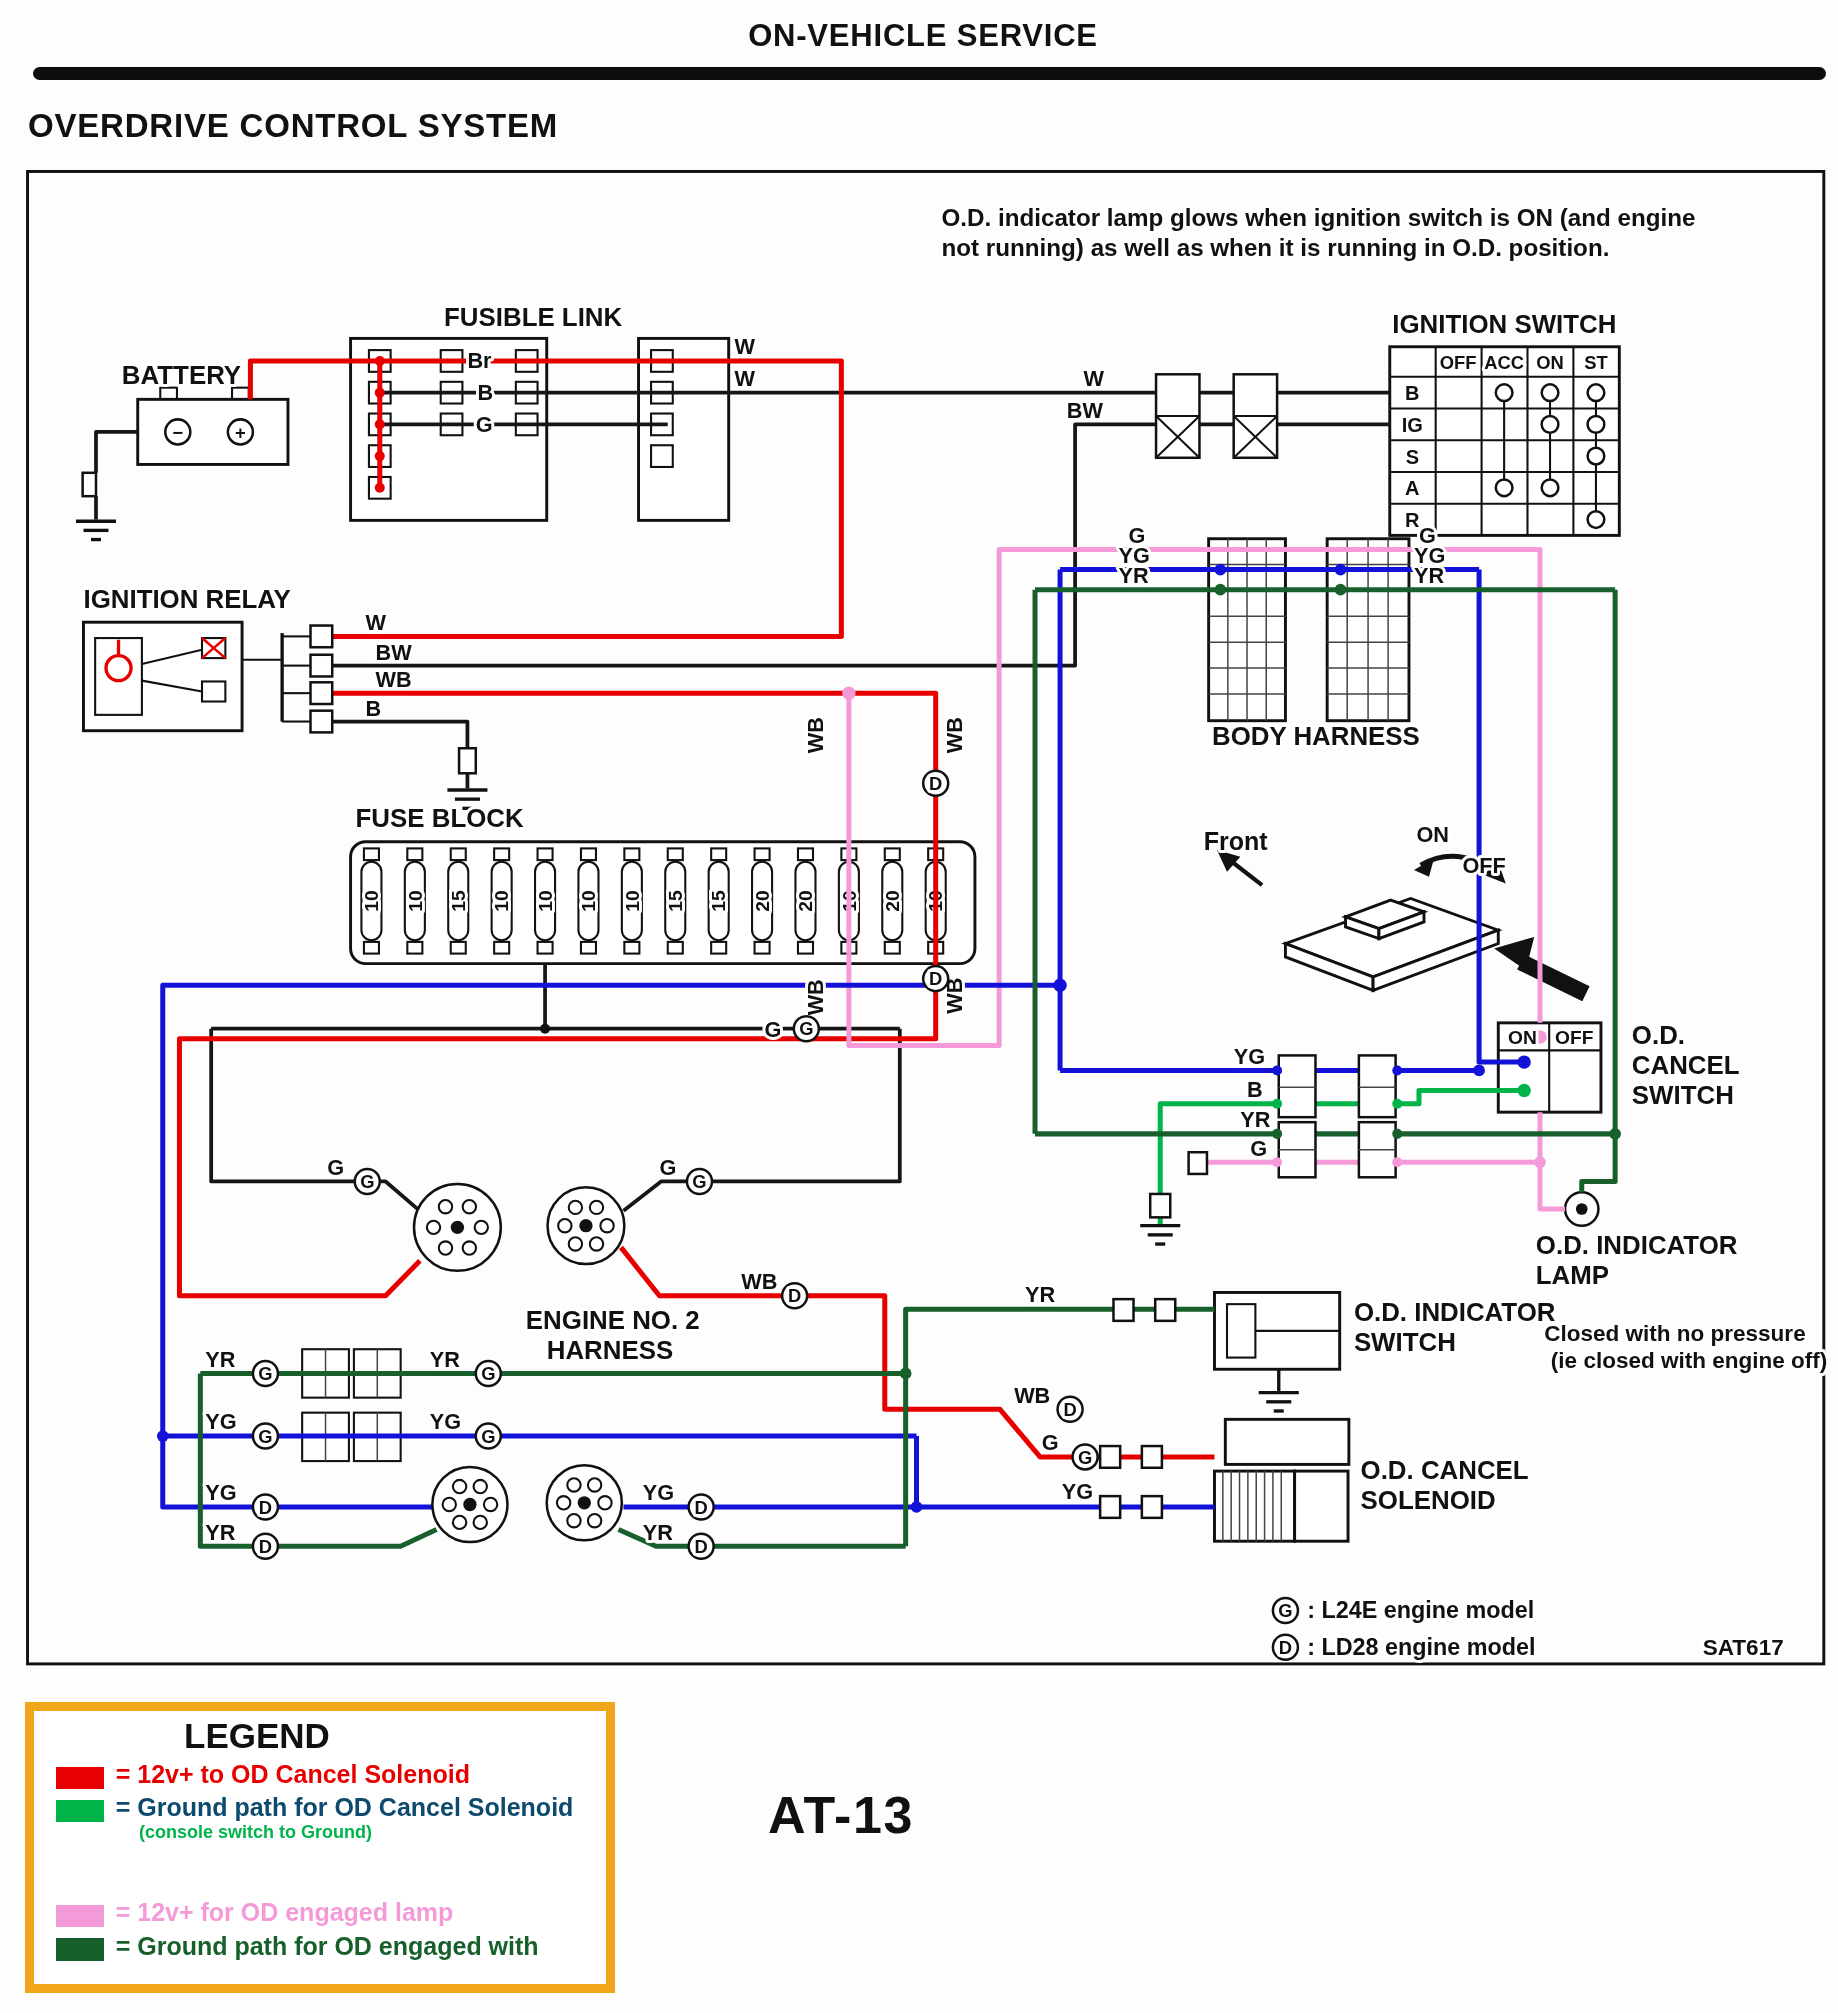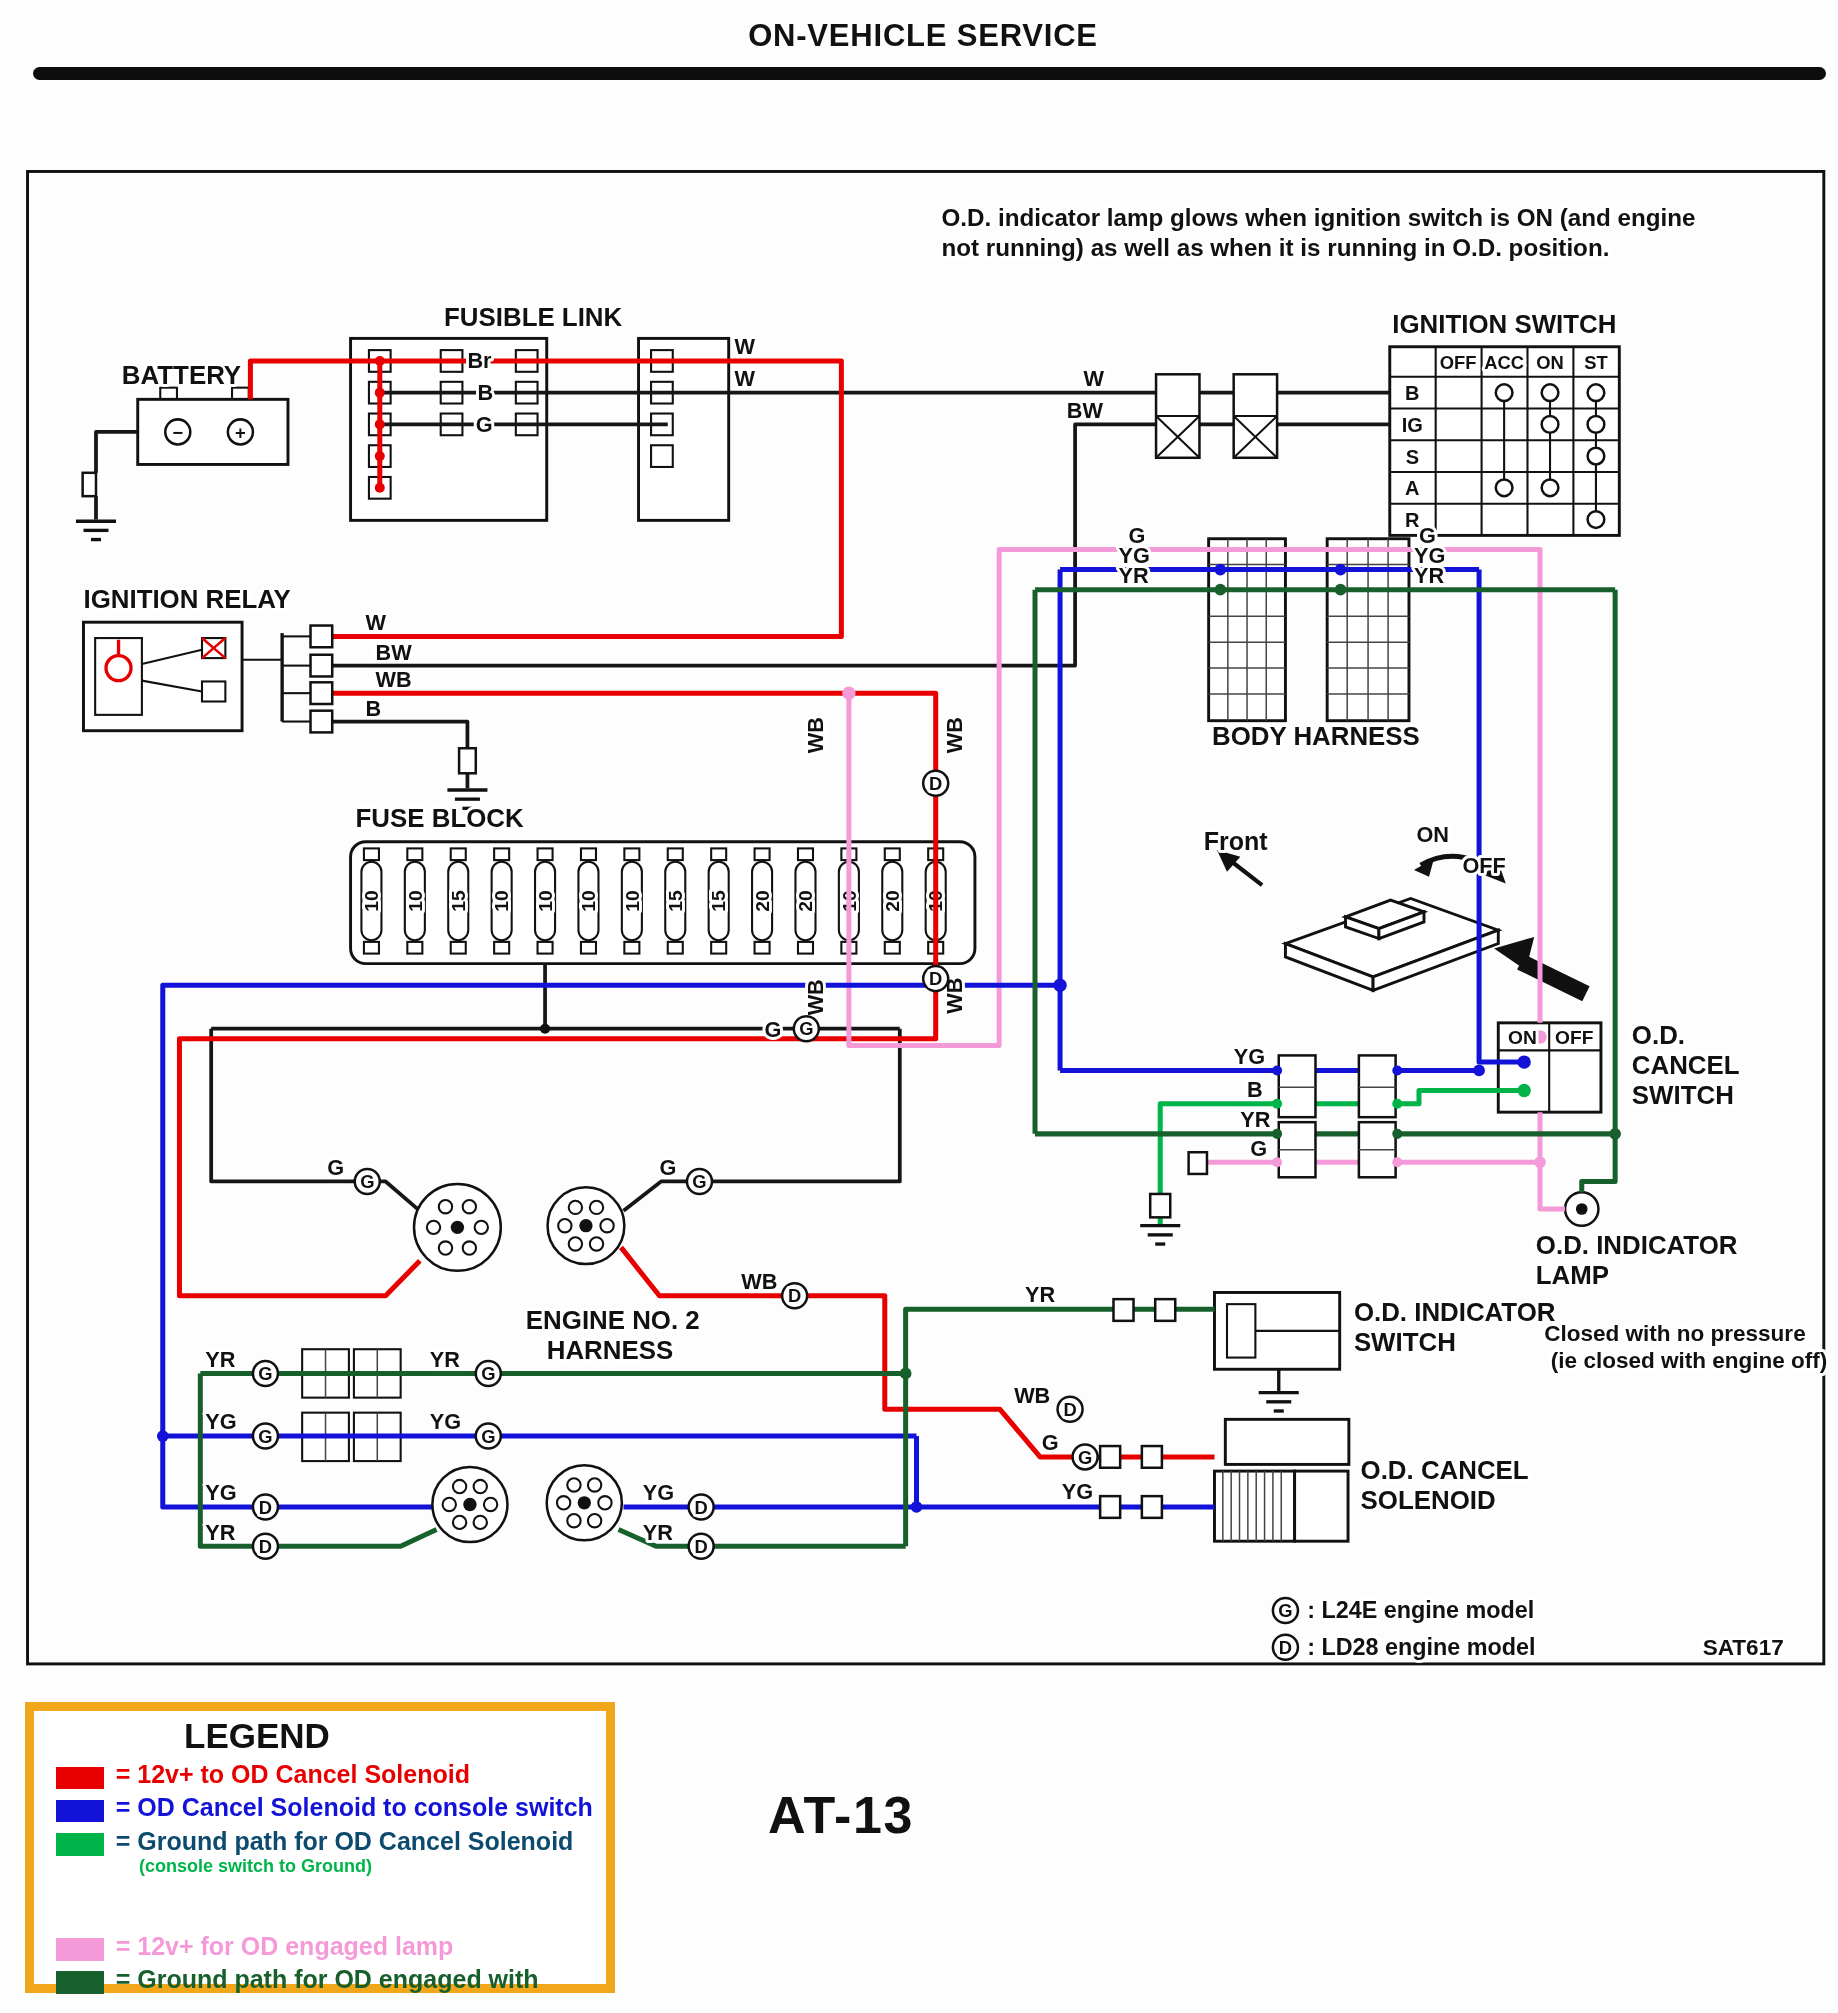--- a/index.html
+++ b/index.html
@@ -42,20 +42,21 @@
   .legend-sub{margin:0 0 0 105px;font-weight:bold;font-size:18px;}
   .at13{position:absolute;left:768px;top:1737px;font-size:52px;font-weight:bold;letter-spacing:1.7px;margin-top:48px;}
 </style>
 </head>
 <body>
 
 <div class="page">
 
   <div class="hdr">ON-VEHICLE SERVICE</div>
   <div class="hdr-bar"></div>
+  <div class="sec">OVERDRIVE CONTROL SYSTEM</div>
 
   <svg class="dsvg" width="1838" height="2014" viewBox="0 0 2202 2412">
 
     <rect x="33" y="205" width="2152" height="1788" class="nofill"></rect>
 
     <g>
       <rect x="192" y="464" width="20" height="14" class="thinr"></rect>
       <rect x="278" y="464" width="20" height="14" class="thinr"></rect>
       <rect x="165" y="478" width="180" height="78" class="box"></rect>
     </g>
@@ -576,24 +577,20 @@
   </svg>
 
   <div class="legendbox">
     <div class="legend-title">LEGEND</div>
     <div id="legend-items">
         <div class="legend-row">
           <span class="swatch" style="background: rgb(232, 0, 0);"></span>
           <span style="color: rgb(232, 0, 0);">= 12v+ to OD Cancel Solenoid</span>
         </div>
         <div class="legend-row">
-          <span class="swatch" style="background: rgb(18, 18, 216);"></span>
-          <span style="color: rgb(18, 18, 216);">= OD Cancel Solenoid to console switch</span>
-        </div>
-        <div class="legend-row">
           <span class="swatch" style="background: rgb(0, 180, 74);"></span>
           <span style="color: #0c4a6e;">= Ground path for OD Cancel Solenoid</span>
         </div>
         <div class="legend-sub" style="color: rgb(0, 180, 74);">(console switch to Ground)</div>
         <div class="legend-row gap">
           <span class="swatch" style="background: rgb(244, 154, 216);"></span>
           <span style="color: rgb(244, 154, 216);">= 12v+ for OD engaged lamp</span>
         </div>
         <div class="legend-row">
           <span class="swatch" style="background: rgb(23, 96, 44);"></span>

